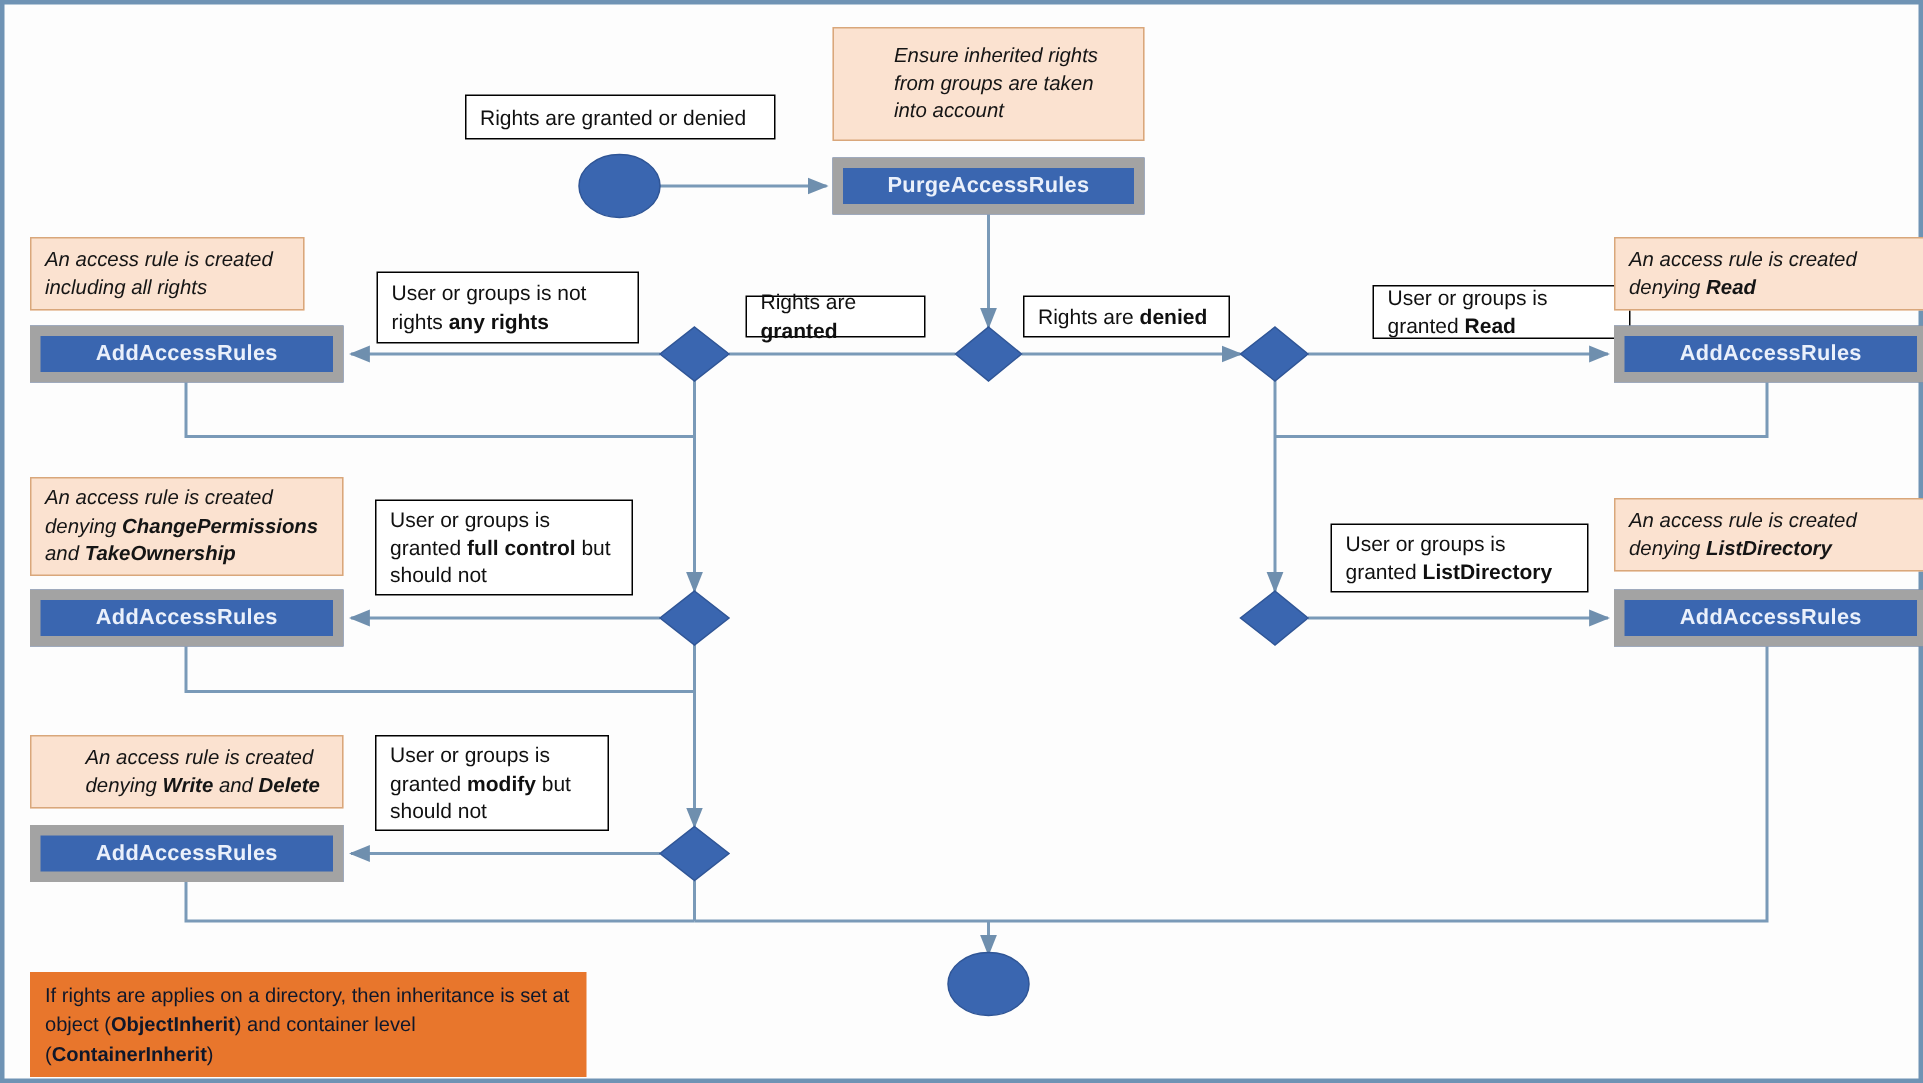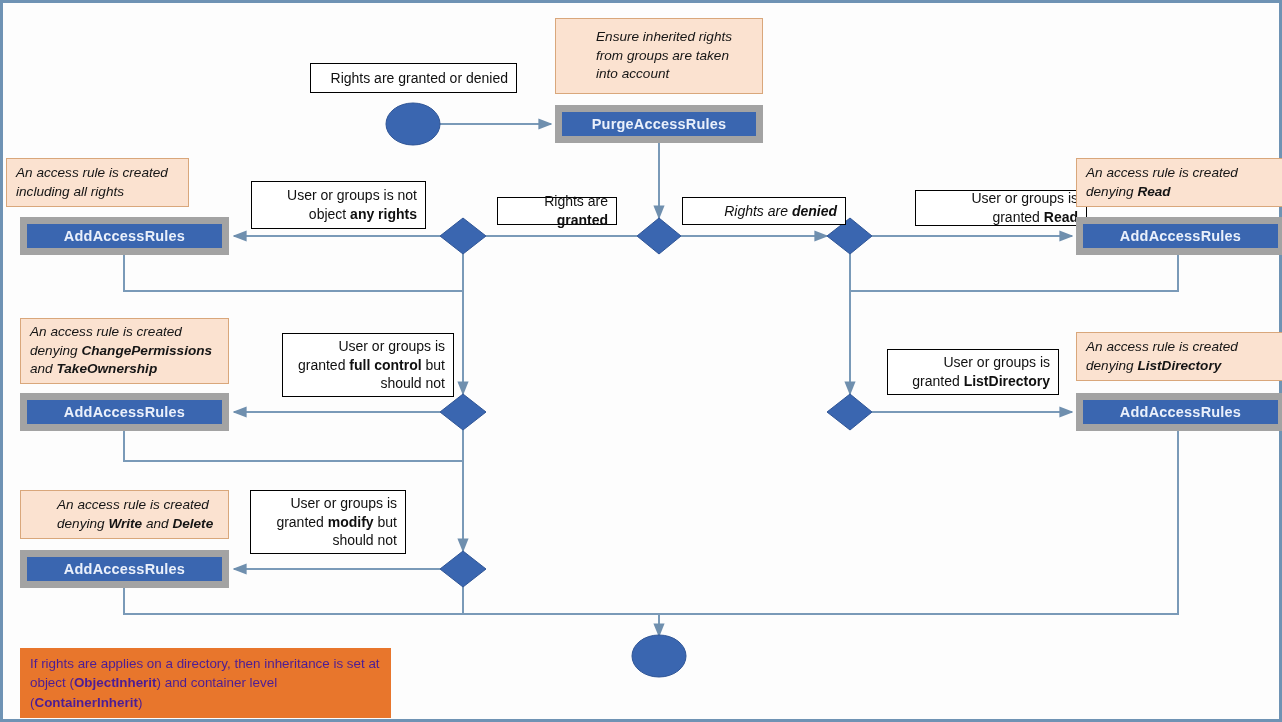--- a/index.html
+++ b/index.html
@@ -32,21 +32,21 @@
     font-size:14.5px;
     letter-spacing:0.2px;
   }
   
   .label {
     background:#ffffff;
     border:1px solid #000000;
     color:#101010;
     font-size:14px;
     justify-content:flex-start;
-    text-align:right;
+    text-align:left;
     padding:6px 8px 6px 9px;
     line-height:1.35;
     align-items:center;
   }
   
   .note {
     background:#FBE2D0;
     border:1px solid #D9A77B;
     color:#151515;
     font-size:13.6px;
@@ -56,21 +56,21 @@
     padding:7px 9px;
     line-height:1.38;
     align-items:center;
   }
   .note b, .label b { font-weight:bold; }
   .note b { font-style:italic; }
   
   .callout {
     background:#E8762C;
     border:none;
-    color:#4c1d95;
+    color:#0f172a;
     font-size:13.4px;
     justify-content:flex-start;
     text-align:left;
     padding:8px 10px;
     line-height:1.45;
     align-items:center;
   }
   .callout b { font-weight:bold; }
   .tcell { width:100%; }
 </style>
@@ -146,42 +146,42 @@
   </div>
 
   <div class="node note" style="left:552px; top:15px; width:208px; height:76px;padding-left:40px;">
     <span class="tcell">Ensure inherited rights from groups are taken into account</span>
   </div>
 
   <div class="node proc" style="left:552px; top:102px; width:208px; height:38px;">
     <span>PurgeAccessRules</span>
   </div>
 
-  <div class="node note" style="left:3px; top:155px; width:183px; height:49px;">
+  <div class="node note" style="left:17px; top:155px; width:183px; height:49px;">
     <span class="tcell">
       <span>An access rule is created including all rights</span>
     </span>
   </div>
   <div class="node proc" style="left:17px; top:214px; width:209px; height:38px;">
     <span>AddAccessRules</span>
   </div>
 
   <div class="node label" style="left:248px; top:178px; width:175px; height:48px;">
     <span class="tcell">
-      <span>User or groups is not object </span><b>any rights</b>
+      <span>User or groups is not rights </span><b>any rights</b>
     </span>
   </div>
 
   <div class="node label" style="left:494px; top:194px; width:120px; height:28px;">
     <span class="tcell">
       <span>Rights are </span><b>granted</b>
     </span>
   </div>
 
-  <div class="node label" style="left:679px; top:194px; width:164px; height:28px;font-style:italic;">
+  <div class="node label" style="left:679px; top:194px; width:138px; height:28px;">
     <span class="tcell">
       <span>Rights are </span><b>denied</b>
     </span>
   </div>
 
   <div class="node label" style="left:912px; top:174px; width:172px; height:36px;margin-top:13px;">
     <span class="tcell">
       <span>User or groups is granted </span><b>Read</b>
     </span>
   </div>
@@ -197,21 +197,21 @@
 
   <div class="node note" style="left:17px; top:315px; width:209px; height:66px;">
     <span class="tcell">
       <span>An access rule is created denying </span><b>ChangePermissions</b><span> and </span><b>TakeOwnership</b>
     </span>
   </div>
   <div class="node proc" style="left:17px; top:390px; width:209px; height:38px;">
     <span>AddAccessRules</span>
   </div>
 
-  <div class="node label" style="left:247px; top:330px; width:172px; height:64px;margin-left:32px;">
+  <div class="node label" style="left:247px; top:330px; width:172px; height:64px;">
     <span class="tcell">
       <span>User or groups is granted </span><b>full control</b><span> but should not</span>
     </span>
   </div>
 
   <div class="node label" style="left:884px; top:346px; width:172px; height:46px;">
     <span class="tcell">
       <span>User or groups is granted </span><b>ListDirectory</b>
     </span>
   </div>

